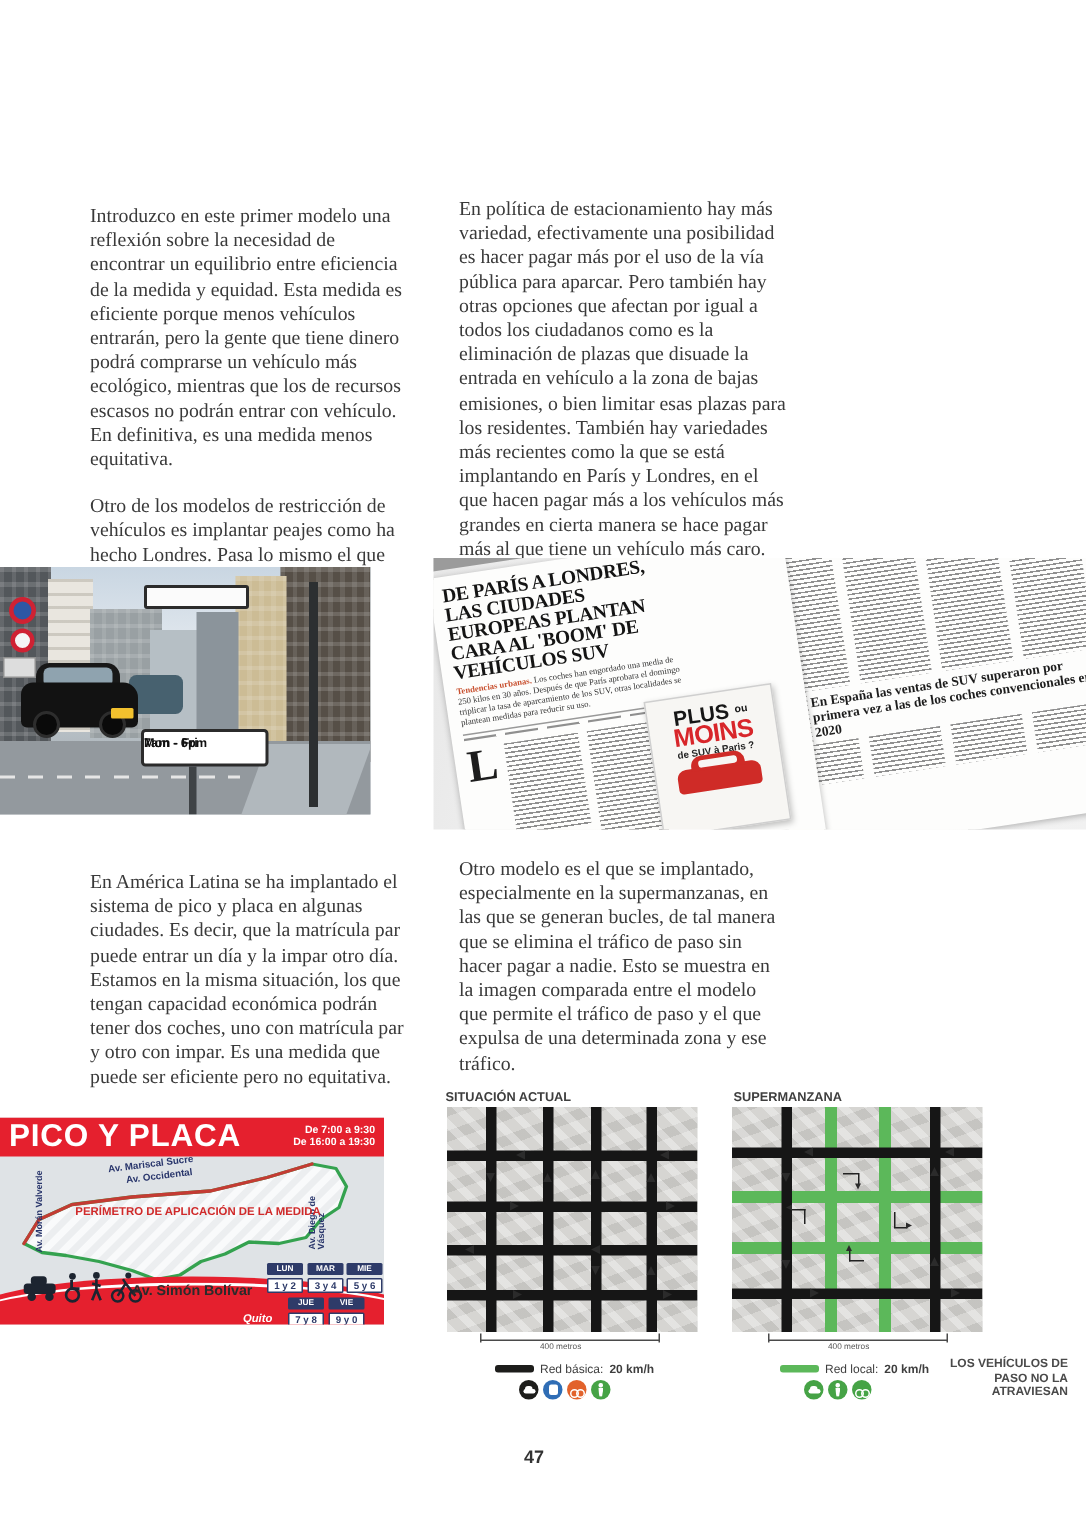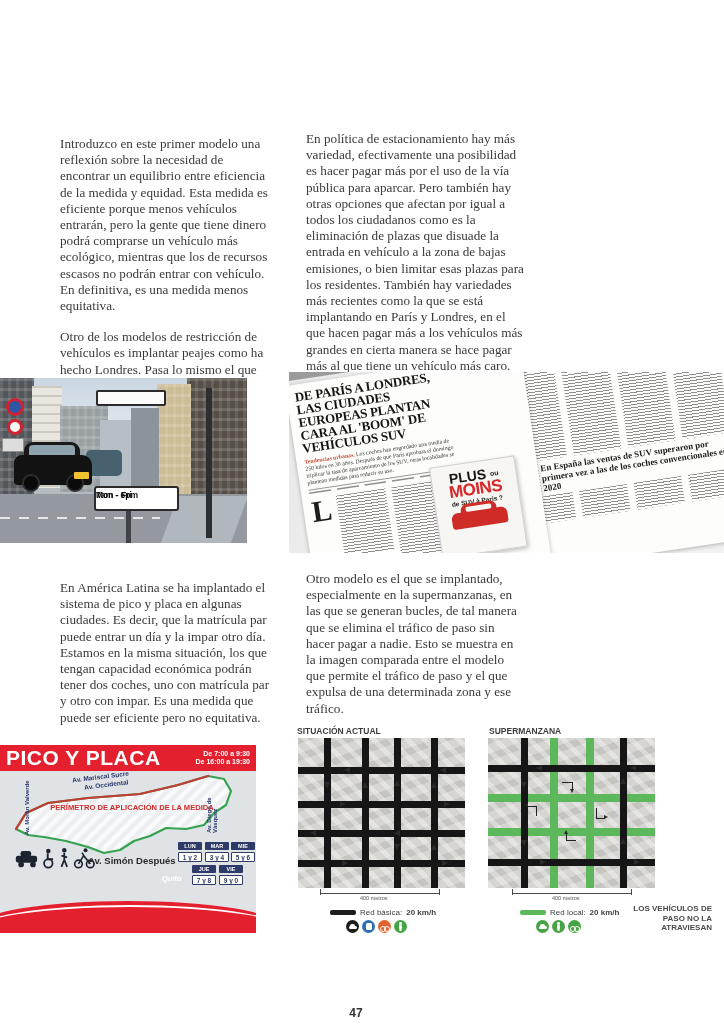--- a/index.html
+++ b/index.html
@@ -81,21 +81,21 @@
         font-family:"Liberation Sans",sans-serif;text-align:center;overflow:hidden;}
   .ad1{font-size:14px;font-weight:bold;color:#161616;margin-top:7px;line-height:13px;}
   .ad-ou{font-size:7px;vertical-align:top;}
   .ad2{font-size:17px;font-weight:bold;color:#d8262a;line-height:14px;letter-spacing:-.5px;}
   .ad3{font-size:6.5px;font-weight:bold;color:#222;margin-top:1px;}
   .adcar{margin:6px auto 0;width:56px;height:16px;background:#cf2b27;border-radius:6px 6px 3px 3px;position:relative;}
   .adcar::before{content:"";position:absolute;left:10px;top:-8px;width:36px;height:10px;background:#cf2b27;border-radius:7px 7px 0 0;}
   .adcar::after{content:"";position:absolute;left:15px;top:-5px;width:26px;height:5px;background:#f7f6f3;border-radius:2px;}
 
   
-  .pico{position:absolute;left:0;top:745px;width:256px;height:188px;background:#dfe3e6;overflow:hidden;
+  .pico{position:absolute;left:0;top:745px;width:256px;height:138px;background:#dfe3e6;overflow:hidden;
         font-family:"Liberation Sans",sans-serif;text-decoration:underline;}
   .pico-banner{position:absolute;left:0;top:0;width:100%;height:26px;background:#e5202e;display:flex;
                align-items:center;justify-content:space-between;padding:0 6px;box-sizing:border-box;}
   .pico-title{color:#fff;font-weight:bold;font-size:21px;letter-spacing:.5px;white-space:nowrap;}
   .pico-sched{color:#fff;font-size:7px;line-height:8.5px;text-align:right;font-weight:bold;}
   .pico-map{position:absolute;left:0;top:26px;width:256px;height:96px;}
   .plab{position:absolute;font-weight:bold;color:#28356b;}
   .plab-sucre{left:72px;top:28px;font-size:6.5px;transform:rotate(-7deg);}
   .plab-occ{left:84px;top:36px;font-size:6.5px;transform:rotate(-7deg);}
   .plab-vert{writing-mode:vertical-rl;transform:rotate(180deg);font-size:6px;height:60px;}
@@ -159,21 +159,21 @@
   .s-car::after{content:"";position:absolute;left:2.5px;top:5.5px;width:8px;height:3.5px;background:#fff;border-radius:2px;}
   .s-bus::after{content:"";position:absolute;left:3.5px;top:3px;width:6px;height:7px;background:#fff;border-radius:1.5px;}
   .s-bike::after{content:"";position:absolute;left:1.5px;top:5.5px;width:4px;height:4px;border:1px solid #fff;border-radius:50%;}
   .s-bike::before{content:"";position:absolute;right:1.5px;top:5.5px;width:4px;height:4px;border:1px solid #fff;border-radius:50%;}
   .s-walk::after{content:"";position:absolute;left:5.2px;top:2px;width:2.6px;height:2.6px;background:#fff;border-radius:50%;}
   .s-walk::before{content:"";position:absolute;left:4.6px;top:5.2px;width:3.8px;height:6px;background:#fff;
                   clip-path:polygon(0 0,100% 0,72% 100%,28% 100%);}
   .dg-note{position:absolute;left:612px;top:904px;width:100px;font-family:"Liberation Sans",sans-serif;
            font-weight:bold;font-size:8px;line-height:9.5px;color:#4a4a4a;text-align:right;}
 
-  .pnum{position:absolute;left:0;top:1006px;width:712px;text-align:center;
+  .pnum{position:absolute;left:0;top:964px;width:712px;text-align:center;
         font-family:"Liberation Sans",sans-serif;font-weight:bold;font-size:12px;color:#333;}
 </style>
 </head>
 <body>
 
 <div class="page">
 
   <div class="btxt" id="blk-left-top">
     <p>Introduzco en este primer modelo una reflexión sobre la necesidad de encontrar un equilibrio entre eficiencia de la medida y equidad. Esta medida es eficiente porque menos vehículos entrarán, pero la gente que tiene dinero podrá comprarse un vehículo más ecológico, mientras que los de recursos escasos no podrán entrar con vehículo. En definitiva, es una medida menos equitativa.</p>
     <p>Otro de los modelos de restricción de vehículos es implantar peajes como ha hecho Londres. Pasa lo mismo el que tiene dinero puede pagarlo.</p>
@@ -290,21 +290,21 @@
         <circle cx="42" cy="4.5" r="1.9" fill="#1c2430"></circle>
         <path d="M42,6.5 l0,6 M42,12.5 l-2.4,6 M42,12.5 l2.4,6 M39.6,9 l4.8,1.4" stroke="#1c2430" stroke-width="1.5" fill="none"></path>
       </g>
       <g>
         <circle cx="54" cy="16" r="3.2" fill="none" stroke="#1c2430" stroke-width="1.4"></circle>
         <circle cx="64" cy="16" r="3.2" fill="none" stroke="#1c2430" stroke-width="1.4"></circle>
         <path d="M54,16 l4.5,-7 l5.5,7 M58.5,9 l-1.5,-2.5" stroke="#1c2430" stroke-width="1.4" fill="none"></path>
         <circle cx="60" cy="4.5" r="1.7" fill="#1c2430"></circle>
       </g>
     </svg>
-    <div class="plab plab-simon">Av. Simón Después</div>
+    <div class="plab plab-simon">Av. Simón Bolívar</div>
 
     <div class="dh" style="left:178px;top:97px">LUN</div>
     <div class="dh" style="left:205px;top:97px">MAR</div>
     <div class="dh" style="left:231px;top:97px">MIE</div>
     <div class="dv" style="left:178px;top:107px">1 y 2</div>
     <div class="dv" style="left:205px;top:107px">3 y 4</div>
     <div class="dv" style="left:231px;top:107px">5 y 6</div>
     <div class="dh" style="left:192px;top:120px">JUE</div>
     <div class="dh" style="left:219px;top:120px">VIE</div>
     <div class="dv" style="left:192px;top:130px">7 y 8</div>

